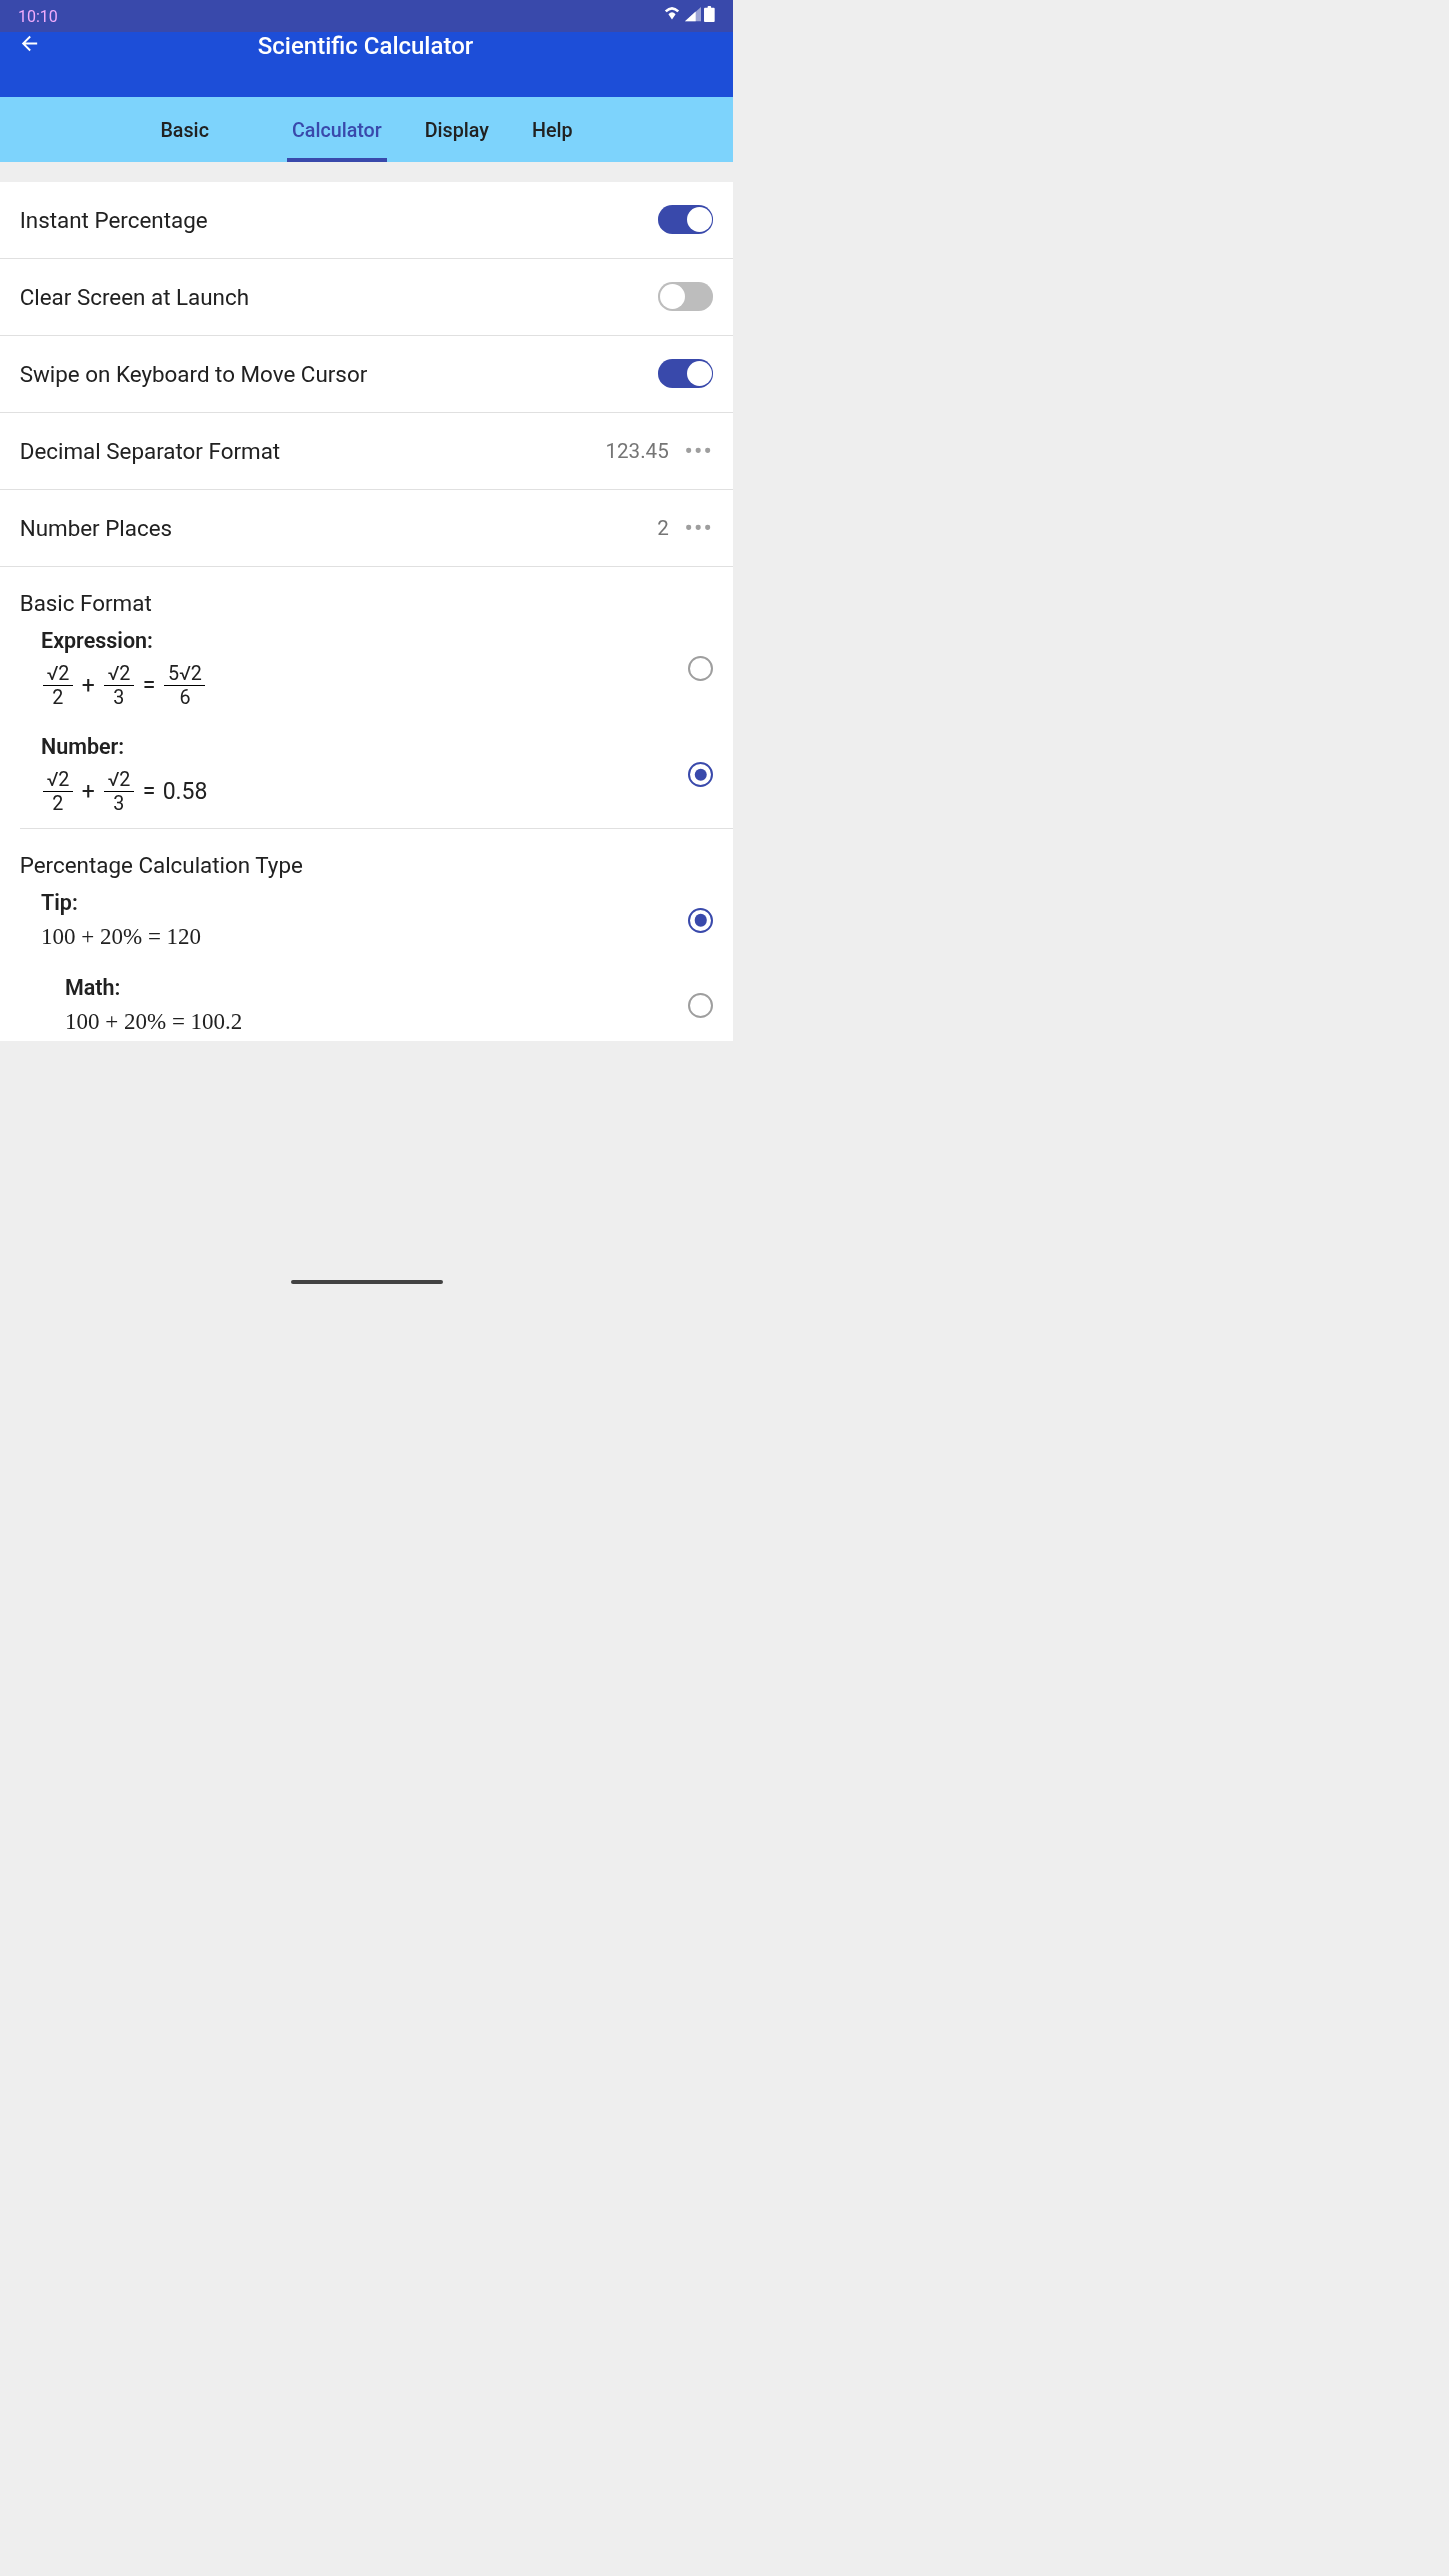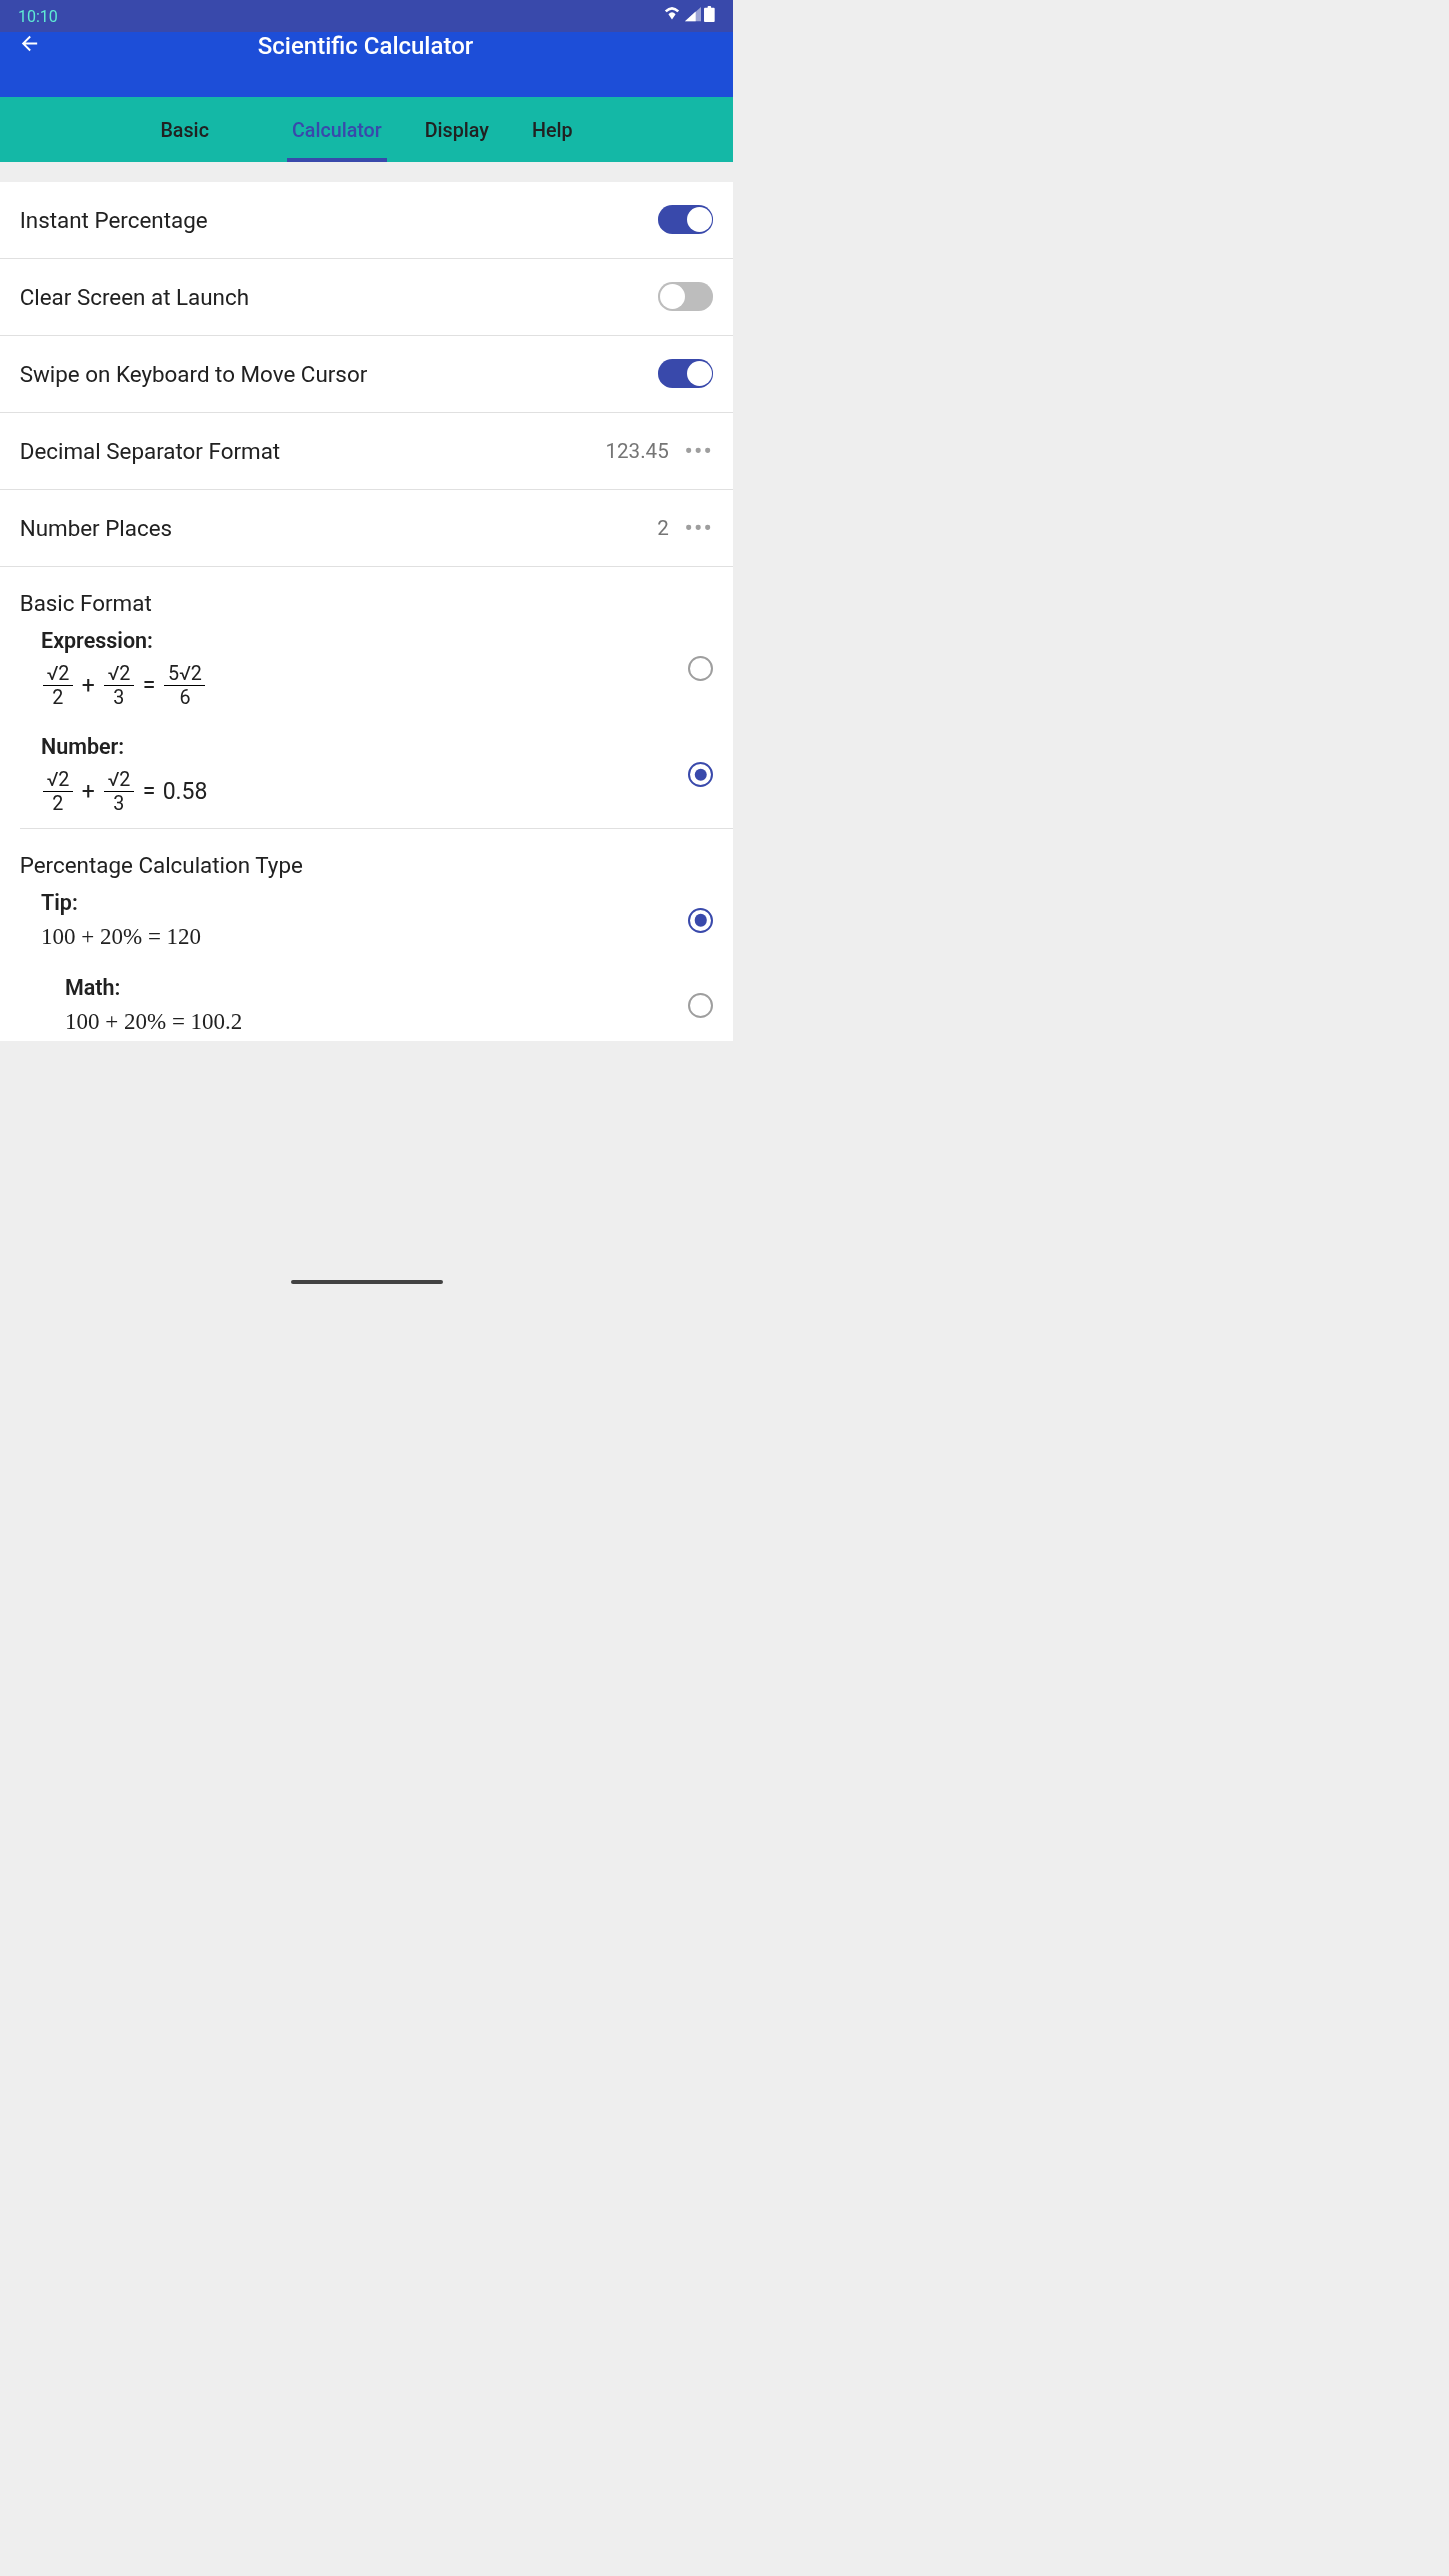--- a/index.html
+++ b/index.html
@@ -15,21 +15,21 @@
       overflow: hidden;
       position: relative;
     }
     .status-bar {
       background: #3949ab;
       height: 32px;
       display: flex;
       justify-content: space-between;
       align-items: center;
       padding: 0 18px;
-      color: #5eead4;
+      color: #f0abfc;
       font-size: 16px;
     }
     .status-right {
       display: flex;
       align-items: center;
       gap: 3.6px;
     }
     .header {
       background: #1d4ed8;
       height: 65px;
@@ -44,21 +44,21 @@
     }
     .header-title {
       color: white;
       font-size: 24px;
       font-weight: 500;
       flex: 1;
       text-align: center;
       margin-right: 54px;
     }
     .tabs {
-      background: #14b8a6;
+      background: #7dd3fc;
       height: 65px;
       display: flex;
       justify-content: center;
       align-items: center;
       gap: 43px;
     }
     .tab {
       font-size: 19.7px;
       font-weight: 500;
       padding-bottom: 19.7px;

